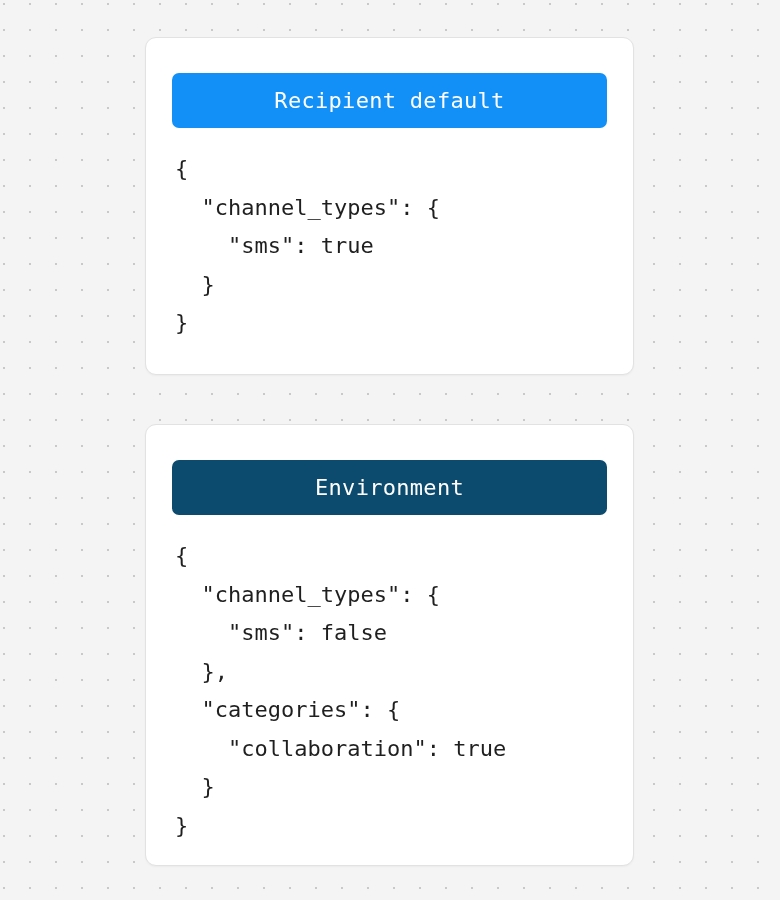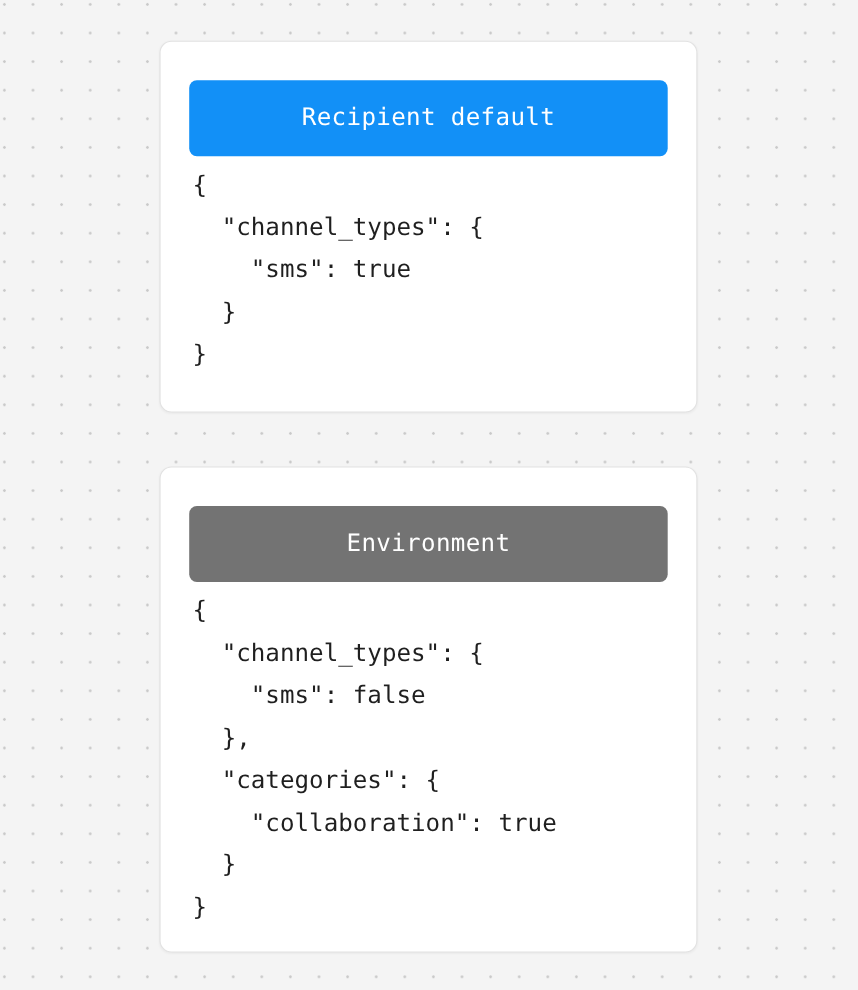--- a/index.html
+++ b/index.html
@@ -38,21 +38,21 @@
   }
 
   #card-recipient-default { top: 37px; height: 338px; }
   #card-environment     { top: 424px; height: 442px; }
 
   .card-header {
     position: absolute;
     left: 26px;
     top: 35px;
     width: 435px;
-    height: 69px;
+    height: 55px;
     border-radius: 7px;
     display: flex;
     align-items: center;
     justify-content: center;
     text-align: right;
   }
 
   .card-header-title {
     color: #ffffff;
     font-family: "DejaVu Sans Mono", "Liberation Mono", monospace;
@@ -87,21 +87,21 @@
       <span class="card-header-title">Recipient default</span>
     </div>
     <div class="card-code">{
   "channel_types": {
     "sms": true
   }
 }</div>
   </div>
 
   <div class="card" id="card-environment">
-    <div class="card-header" style="background-color: #737373;">
+    <div class="card-header" style="background-color: #0c4a6e;">
       <span class="card-header-title">Environment</span>
     </div>
     <div class="card-code">{
   "channel_types": {
     "sms": false
   },
   "categories": {
     "collaboration": true
   }
 }</div>

